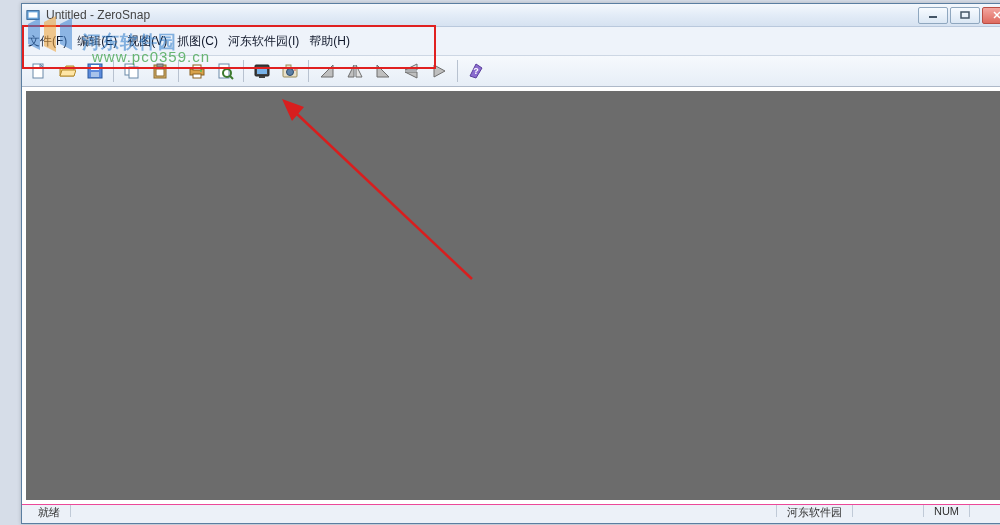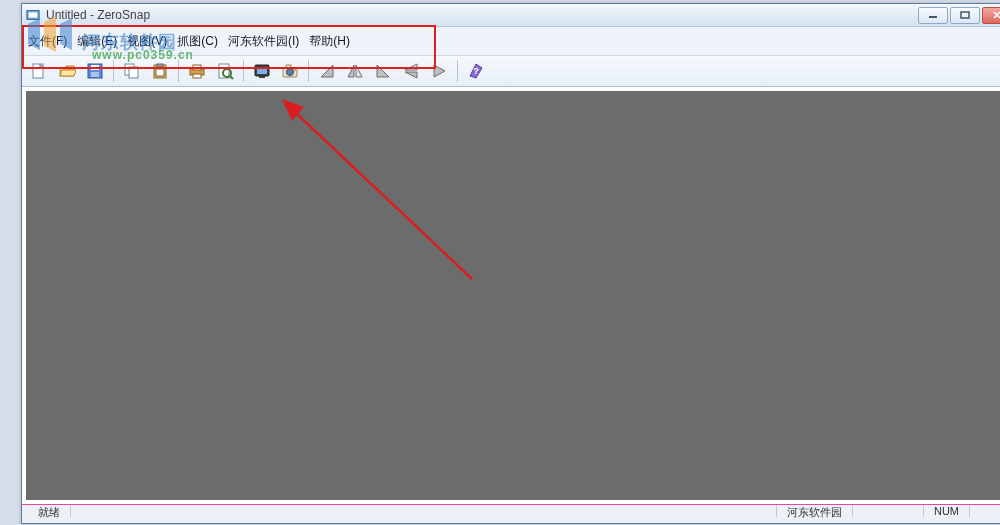--- a/index.html
+++ b/index.html
@@ -121,23 +121,23 @@
     align-items:flex-end;
     gap:6px;
     z-index: 50;
   }
   .watermark .logo {
     width:52px;height:38px;
   }
   .watermark .sub {
     position:absolute;
     left:68px; top:32px;
-    font-size:12px;
+    font-size:15px;
     color: rgba(80,170,90,0.85);
-    font-weight: bold;
+    font-weight: normal;
   }
   
   .annot-rect {
     position: absolute;
     left: 0px;
     top: 21px;
     width: 410px;
     height: 40px;
     border: 2px solid #e02020;
     pointer-events: none;

